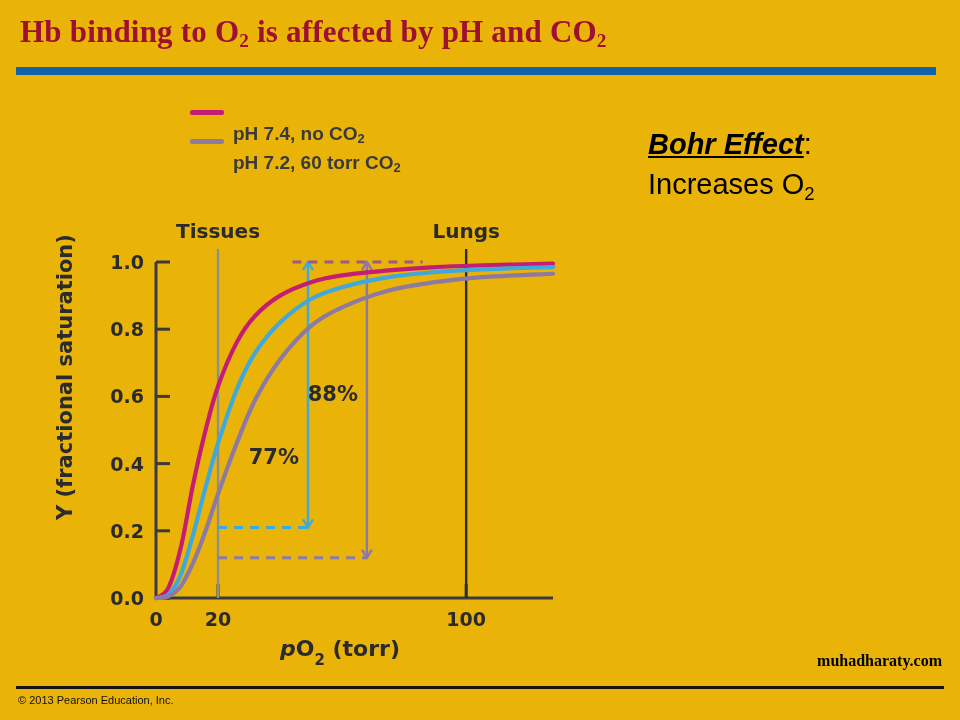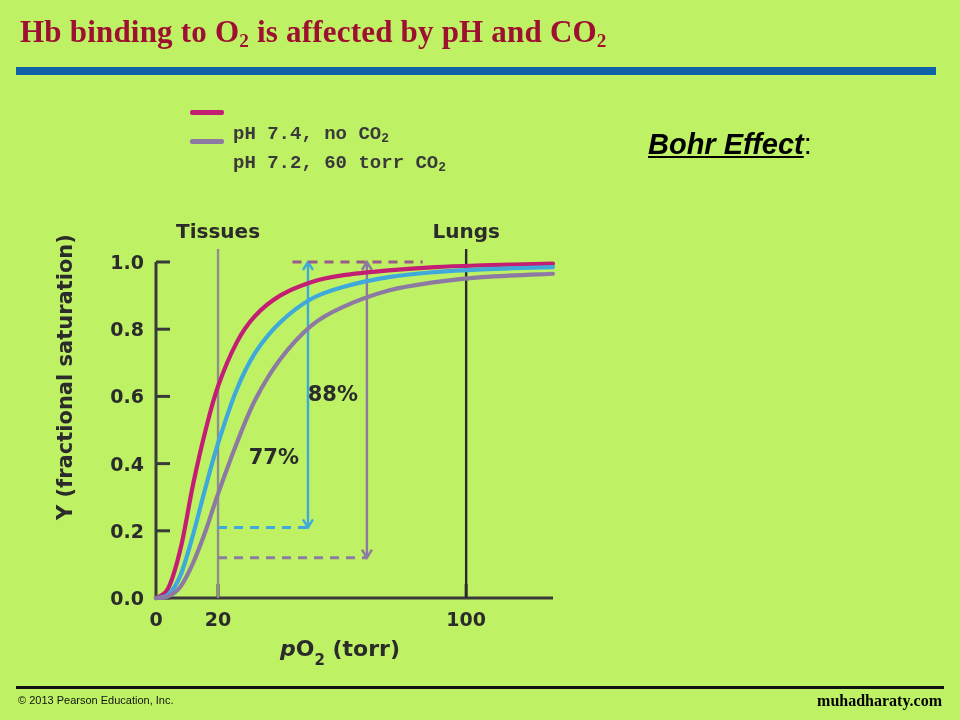--- a/index.html
+++ b/index.html
@@ -1,21 +1,21 @@
 <!DOCTYPE html>
 <html><head>
 <meta charset="utf-8">
 <style>
   html,body{margin:0;padding:0;}
   body{
     width:960px;height:720px;background:#ffffff;
     font-family:"Liberation Sans",sans-serif;
     overflow:hidden;position:relative;
   }
-  .slide{position:absolute;inset:0;background:#bef264;}
+  .slide{position:absolute;inset:0;background:#eab308;}
 
   
   .title{
     position:absolute;left:20px;top:14px;width:900px;
     font-family:"Liberation Serif",serif;
     font-weight:bold;font-size:31px;color:#9e1030;
     letter-spacing:0.2px;white-space:nowrap;
   }
   .title sub{font-size:0.62em;vertical-align:-0.28em;}
   .title-rule{
@@ -24,21 +24,21 @@
   }
 
   
   .figure{position:absolute;left:40px;top:90px;width:590px;height:580px;}
 
   .legend{position:absolute;left:150px;top:8px;}
   .legend-row{display:flex;align-items:center;height:29px;}
   .legend-swatch{width:34px;height:5px;border-radius:2px;margin-right:9px;}
   .legend-label{
     font-size:19px;color:#3a3a3a;font-weight:600;
-    font-family:Liberation Mono, monospace;white-space:nowrap;margin-top:44px;
+    font-family:Liberation Sans, sans-serif;white-space:nowrap;margin-top:44px;
   }
   .legend-label sub{font-size:0.68em;vertical-align:-0.25em;}
 
   .plotsvg{position:absolute;left:0;top:0;}
 
   .axlabel{
     font-family:"DejaVu Sans",sans-serif;font-weight:700;
     fill:#2b2b2b;
   }
   .ticktext{font-family:"DejaVu Sans",sans-serif;font-weight:700;font-size:19px;fill:#2b2b2b;}
@@ -61,21 +61,21 @@
   
   .footer-rule{
     position:absolute;left:16px;top:686px;width:928px;height:3px;background:#111;
   }
   .footer-left{
     position:absolute;left:18px;top:694px;
     font-family:"Liberation Sans",sans-serif;
     font-size:11px;color:#111;white-space:nowrap;
   }
   .footer-right{
-    position:absolute;right:18px;top:692px;
+    position:absolute;right:18px;top:652px;
     font-family:"Liberation Serif",serif;
     font-weight:bold;font-size:16px;color:#000;white-space:nowrap;
   }
 </style>
 </head>
 <body>
 
 <div class="slide">
 
   <div class="title"><span>Hb binding to O</span><sub>2</sub><span> is affected by pH and CO</span><sub>2</sub></div>
@@ -169,19 +169,20 @@
           </marker>
         <marker id="ar-pur" markerWidth="7" markerHeight="7" refX="3.5" refY="3.5" orient="auto">
             <path d="M0.5,0.5 L3.5,3.5 L6.5,0.5" fill="none" stroke="#8d7aa3" stroke-width="1.3"></path>
           </marker>
       </defs>
     </svg>
   </div>
 
   <div class="callout">
     <span class="callout-line"><span class="bohr"><u>Bohr Effect</u></span><span>:</span></span>
+    <span class="callout-line"><span>Increases O</span><sub>2</sub></span>
   </div>
 
   <div class="footer-rule"></div>
   <div class="footer-left">© 2013 Pearson Education, Inc.</div>
   <div class="footer-right">muhadharaty.com</div>
 
 </div>
 
 </body></html>

